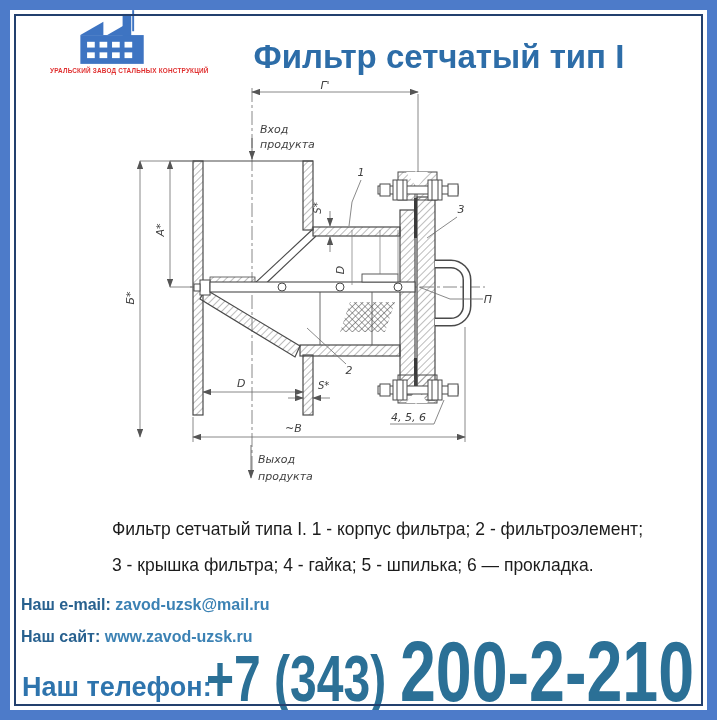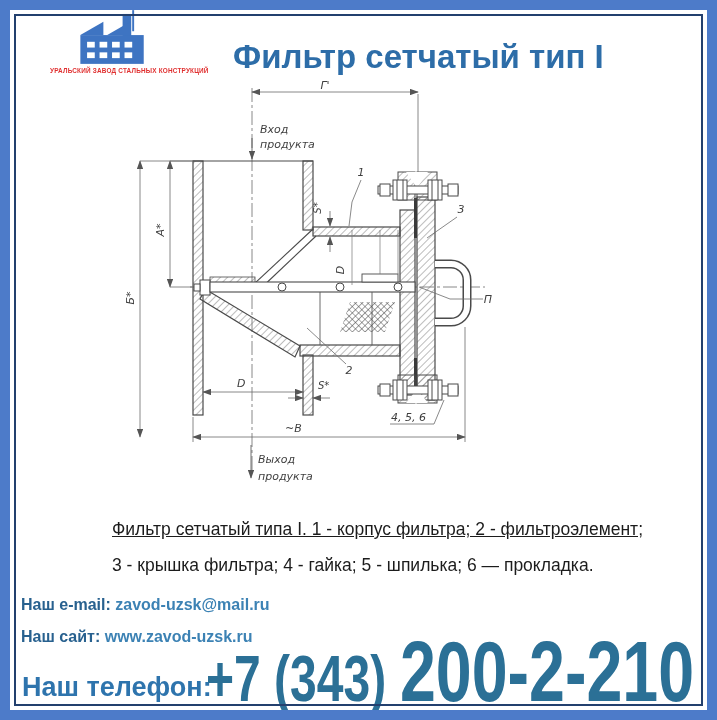--- a/index.html
+++ b/index.html
@@ -10,30 +10,30 @@
   .frame-outer{position:absolute;inset:0;border:10px solid var(--frame_blue,#4d7bc9);pointer-events:none;z-index:50;}
   .frame-inner{position:absolute;inset:14px;border:2px solid var(--frame_navy,#23406e);pointer-events:none;z-index:50;}
 
   
   .logo{position:absolute;left:50px;top:10px;width:125px;text-align:center;}
   .logo .icon{display:block;margin:0 auto;}
   .brand-name{font-weight:bold;font-size:38px;letter-spacing:2px;color:var(--brand_navy,#1b2e6b);line-height:1.02;}
   .brand-tagline{font-weight:bold;font-size:6.4px;color:var(--brand_red,#e03030);letter-spacing:.2px;margin-top:3px;white-space:nowrap;}
 
   
-  .page-title{position:absolute;left:233px;top:38px;width:412px;
+  .page-title{position:absolute;left:233px;top:38px;width:412px;text-align:center;
     font-size:33px;font-weight:bold;color:var(--title_blue,#2d6da8);}
 
   
   .drawing{position:absolute;left:120px;top:80px;}
   .drawing text{font-family:"DejaVu Sans",sans-serif;font-style:italic;fill:#3f3f3f;}
 
   
   .caption{position:absolute;left:112px;font-size:17.5px;color:var(--text_dark,#1c1c1c);white-space:nowrap;}
-  .caption1{top:519px;text-decoration:underline;}
+  .caption1{top:519px;}
   .caption2{top:555px;}
 
   
   .contact{position:absolute;left:21px;font-weight:bold;font-size:16px;white-space:nowrap;}
   .contact .lbl{color:var(--contact_label,#28618f);}
   .contact .val{color:var(--contact_value,#3c82b4);}
   .email-row{top:596px;}
   .site-row{top:628px;}
 
   .phone-label{position:absolute;left:22px;top:672px;font-size:27px;font-weight:bold;

